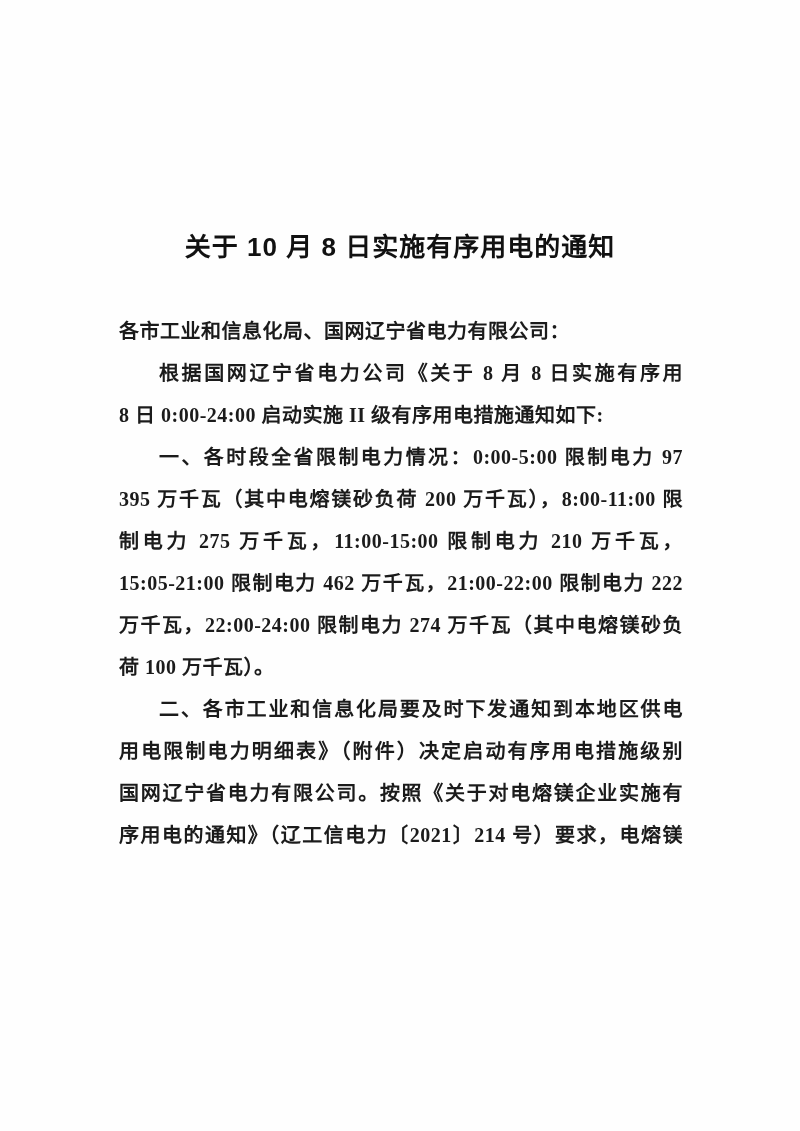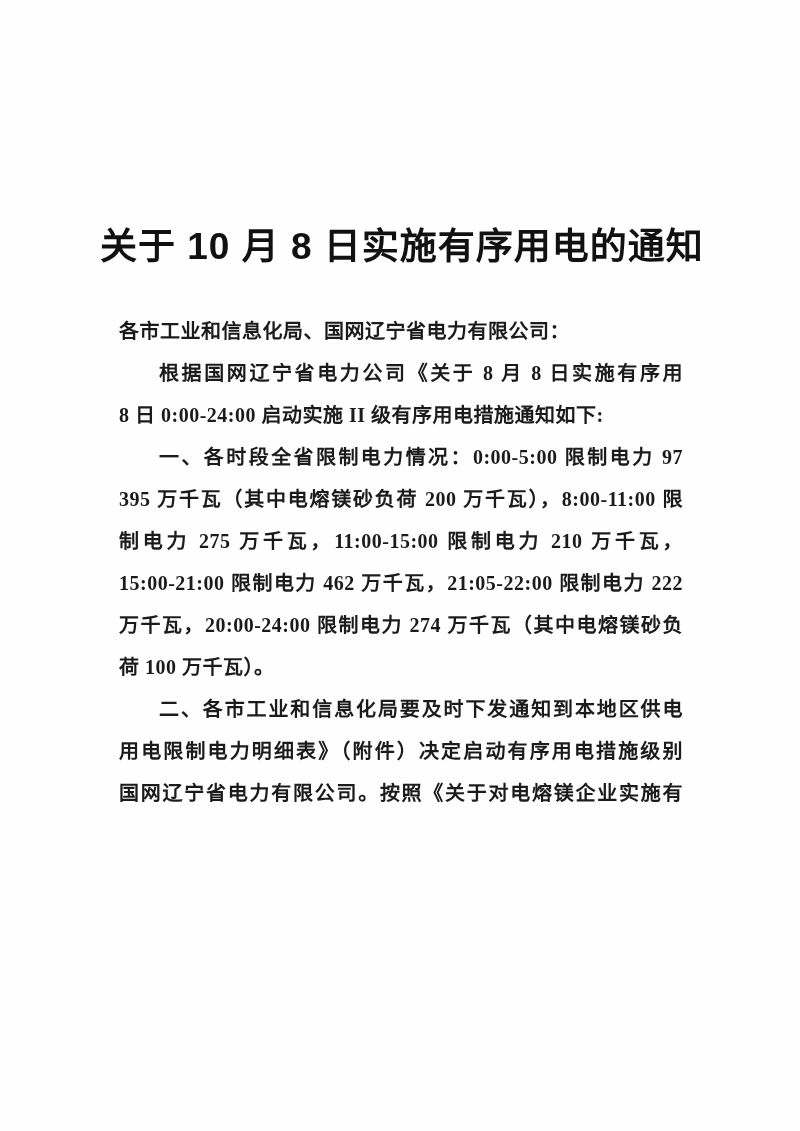--- a/index.html
+++ b/index.html
@@ -21,21 +21,21 @@
     font-family: "Liberation Serif", "DejaVu Serif", serif;
   }
   .doc-title {
     position: absolute;
     top: 226px;
     left: 100px;
     width: 600px;
     margin: 0;
     text-align: center;
     font-family: "Liberation Sans", "DejaVu Sans", sans-serif;
-    font-size: 37px;
+    font-size: 26px;
     line-height: 42px;
     font-weight: 700;
     letter-spacing: 1px;
     color: #111111;
     white-space: nowrap;
   }
   .doc-body {
     position: absolute;
     top: 310px;
     left: 119px;
@@ -64,20 +64,21 @@
 
 <div class="page" style="background: rgb(254, 254, 254); color: rgb(27, 27, 27);">
   <h1 class="doc-title" style="color: rgb(17, 17, 17);">关于 10 月 8 日实施有序用电的通知</h1>
   <div class="doc-body">
       <div class="line">各市工业和信息化局、国网辽宁省电力有限公司：</div>
       <div class="line indent fill">根据国网辽宁省电力公司《关于 8 月 8 日实施有序用</div>
       <div class="line">8 日 0:00-24:00 启动实施 II 级有序用电措施通知如下:</div>
       <div class="line indent fill">一、各时段全省限制电力情况：0:00-5:00 限制电力 97</div>
       <div class="line fill">395 万千瓦（其中电熔镁砂负荷 200 万千瓦），8:00-11:00 限</div>
       <div class="line fill">制电力 275 万千瓦，11:00-15:00 限制电力 210 万千瓦，</div>
-      <div class="line fill">15:00-21:00 限制电力 462 万千瓦，21:05-22:00 限制电力 222</div>
-      <div class="line fill">万千瓦，20:00-24:00 限制电力 274 万千瓦（其中电熔镁砂负</div>
+      <div class="line fill">15:05-21:00 限制电力 462 万千瓦，21:00-22:00 限制电力 222</div>
+      <div class="line fill">万千瓦，22:00-24:00 限制电力 274 万千瓦（其中电熔镁砂负</div>
       <div class="line">荷 100 万千瓦）。</div>
       <div class="line indent fill">二、各市工业和信息化局要及时下发通知到本地区供电</div>
       <div class="line fill">用电限制电力明细表》（附件）决定启动有序用电措施级别</div>
       <div class="line fill">国网辽宁省电力有限公司。按照《关于对电熔镁企业实施有</div>
+      <div class="line fill">序用电的通知》（辽工信电力〔2021〕214 号）要求，电熔镁</div>
     </div>
 </div>
 
 </body></html>

